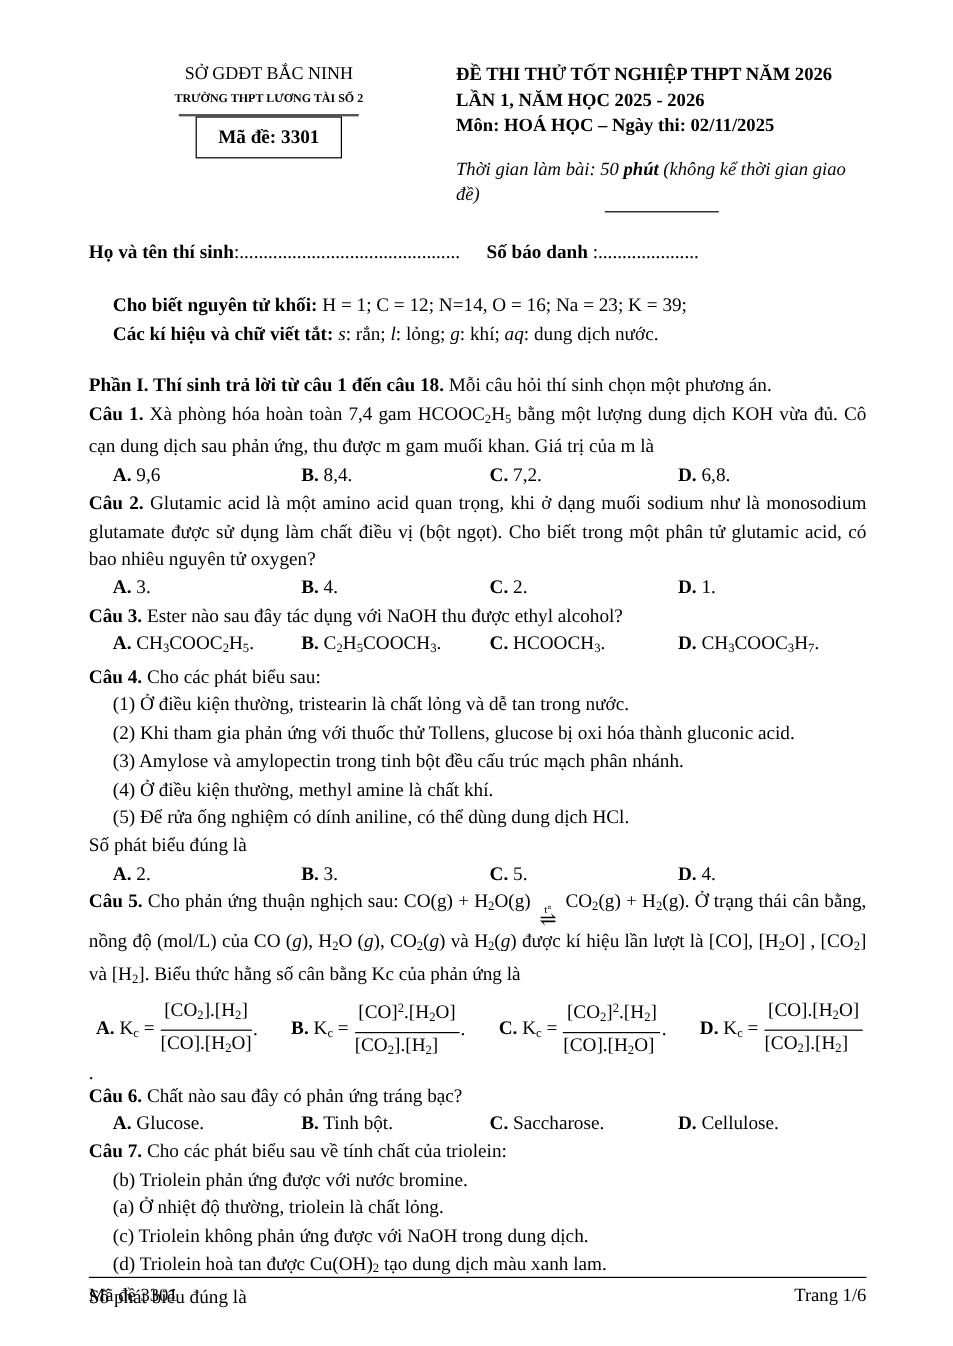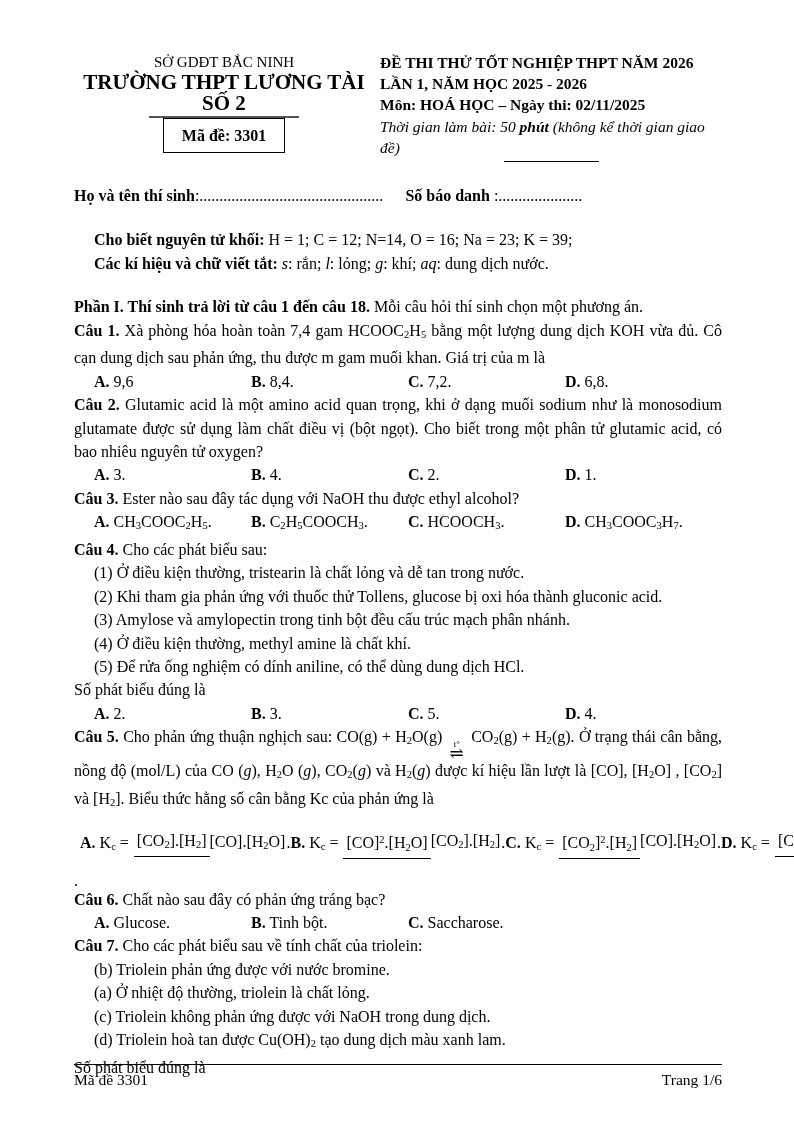--- a/index.html
+++ b/index.html
@@ -11,41 +11,41 @@
   }
   .b{font-weight:bold}
   .i{font-style:italic}
   .bi{font-weight:bold;font-style:italic}
   .sub{font-size:0.66em;vertical-align:-0.22em}
   .sup{font-size:0.66em;vertical-align:0.5em}
 
   .header{display:flex}
   .header-left{width:300px;text-align:center}
   .dept{font-size:15px;line-height:20px}
-  .school{font-size:21px;font-weight:bold;line-height:21px}
+  .school{font-size:10px;font-weight:bold;line-height:21px}
   .school-rule{width:150px;border-bottom:2px solid #555;margin:2px auto 0}
   .code-box{display:inline-block;border:1.5px solid #000;padding:5px 18px;font-weight:bold;}
   .header-right{flex:1;text-align:left;padding-left:6px}
   .hr-title{font-weight:bold;font-size:15.5px;line-height:21px}
-  .time{font-size:15.5px;line-height:21px;margin-top:1px}
+  .time{font-size:15.5px;line-height:21px;margin-top:16px}
   .right-rule{width:95px;border-bottom:1.5px solid #000;margin:3px auto 0}
 
   .candidate{margin-top:22px}
   .sbd-gap{margin-left:18px}
 
   .info{margin-top:21px;padding-left:20px}
   .part1-heading{margin-top:20px;text-align:justify}
 
   .qbody{text-align:justify}
   .opts{display:grid;grid-template-columns:1fr 1fr 1fr 1fr;padding-left:20px}
   .stmt{padding-left:20px}
 
   .kc-row{display:flex;justify-content:space-between;align-items:center;min-height:56px;padding:2px 2px 0 6px}
   .kcopt{white-space:nowrap}
-  .frac{display:inline-flex;vertical-align:middle;line-height:20px;margin:0 1px}
+  .frac{display:inline-flex;flex-direction:column;vertical-align:middle;line-height:20px;margin:0 1px}
   .fnum{border-bottom:1.2px solid #000;padding:0 3px 1px}
   .fden{padding-top:1px}
   .lone-dot{line-height:15px;height:15px}
 
   .eqarrow{display:inline-flex;flex-direction:column;align-items:center;vertical-align:-5px;line-height:1;margin:0 3px}
   .arrtop{font-size:9px;line-height:8px}
   .arrbody{font-size:17px;line-height:11px;font-family:"DejaVu Serif","DejaVu Sans",serif}
 
   .footer{position:absolute;left:74px;right:72px;top:1064px;border-top:1.5px solid #000;
           display:flex;justify-content:space-between;padding-top:3px;font-size:15.5px}
@@ -156,20 +156,21 @@
     </div>
     <div class="lone-dot">.</div>
   </div>
 
   <div>
     <div class="qbody"><span class="b">Câu 6.</span><span>  Chất nào sau đây có phản ứng tráng bạc?</span></div>
     <div class="opts">
       <div><span class="b">A.</span><span> Glucose.</span></div>
       <div><span class="b">B.</span><span> Tinh bột.</span></div>
       <div><span class="b">C.</span><span> Saccharose.</span></div>
+      <div><span class="b">D.</span><span> Cellulose.</span></div>
     </div>
   </div>
 
   <div>
     <div class="qbody"><span class="b">Câu 7.</span><span>  Cho các phát biểu sau về tính chất của triolein:</span></div>
     <div class="stmt"><span>(b) Triolein phản ứng được với nước bromine.</span></div>
     <div class="stmt"><span>(a) Ở nhiệt độ thường, triolein là chất lỏng.</span></div>
     <div class="stmt"><span>(c) Triolein không phản ứng được với NaOH trong dung dịch.</span></div>
     <div class="stmt"><span>(d) Triolein hoà tan được Cu(OH)</span><span class="sub">2</span><span> tạo dung  dịch màu xanh lam.</span></div>
     <div><span>Số phát biểu đúng là</span></div>

